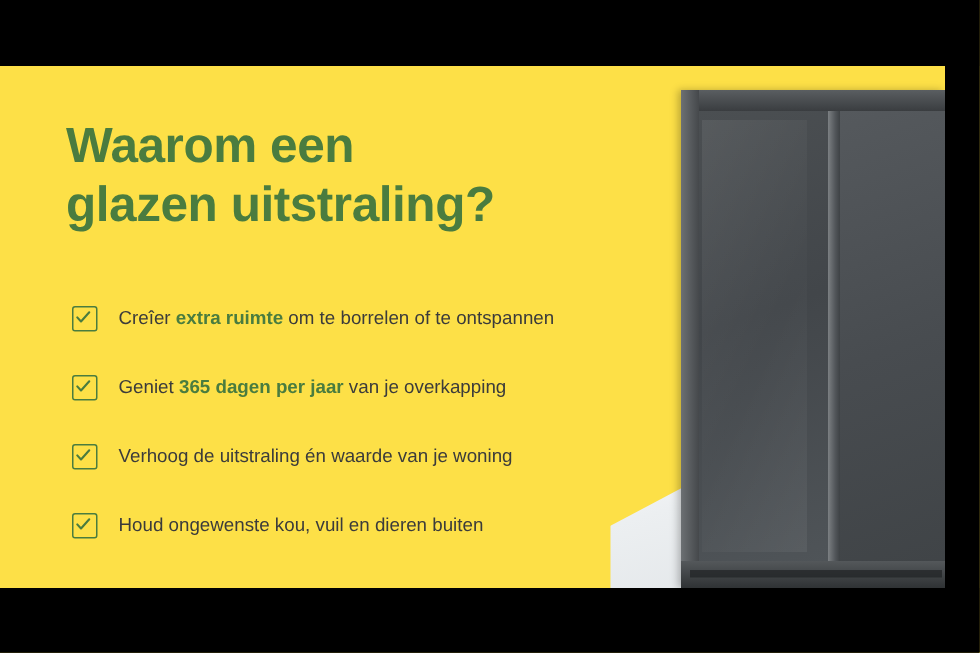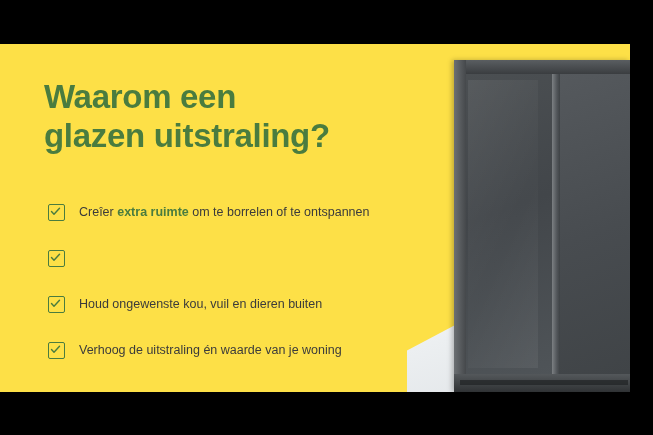--- a/index.html
+++ b/index.html
@@ -209,36 +209,37 @@
             </svg>
           </span>
           <span class="bullet-text"><span>Creîer </span><span class="accent">extra ruimte</span><span> om te borrelen of te ontspannen</span></span>
         </div>
         <div class="bullet-row">
           <span class="check-box">
             <svg width="11" height="11" viewBox="0 0 11 11">
               <polyline points="1.5,5.6 4,8.3 9.5,2.2" fill="none" stroke="#4a7c3f" stroke-width="1.4" stroke-linecap="round" stroke-linejoin="round"></polyline>
             </svg>
           </span>
+          <span class="bullet-text"><span>Geniet </span><span class="accent">365 dagen per jaar</span><span> van je overkapping</span></span>
+        </div>
+        <div class="bullet-row">
+          <span class="check-box">
+            <svg width="11" height="11" viewBox="0 0 11 11">
+              <polyline points="1.5,5.6 4,8.3 9.5,2.2" fill="none" stroke="#4a7c3f" stroke-width="1.4" stroke-linecap="round" stroke-linejoin="round"></polyline>
+            </svg>
+          </span>
+          <span class="bullet-text"><span>Verhoog de uitstraling én waarde van je woning</span></span>
         </div>
         <div class="bullet-row">
           <span class="check-box">
             <svg width="11" height="11" viewBox="0 0 11 11">
               <polyline points="1.5,5.6 4,8.3 9.5,2.2" fill="none" stroke="#4a7c3f" stroke-width="1.4" stroke-linecap="round" stroke-linejoin="round"></polyline>
             </svg>
           </span>
           <span class="bullet-text"><span>Houd ongewenste kou, vuil en dieren buiten</span></span>
-        </div>
-        <div class="bullet-row">
-          <span class="check-box">
-            <svg width="11" height="11" viewBox="0 0 11 11">
-              <polyline points="1.5,5.6 4,8.3 9.5,2.2" fill="none" stroke="#4a7c3f" stroke-width="1.4" stroke-linecap="round" stroke-linejoin="round"></polyline>
-            </svg>
-          </span>
-          <span class="bullet-text"><span>Verhoog de uitstraling én waarde van je woning</span></span>
         </div>
       </div>
 
     <div class="product-image">
       <div class="floor-shadow"></div>
       <div class="wall-frame">
         <div class="glass-a"></div>
         <div class="glass-sheen"></div>
         <div class="glass-b"></div>
         <div class="mullion"></div>

